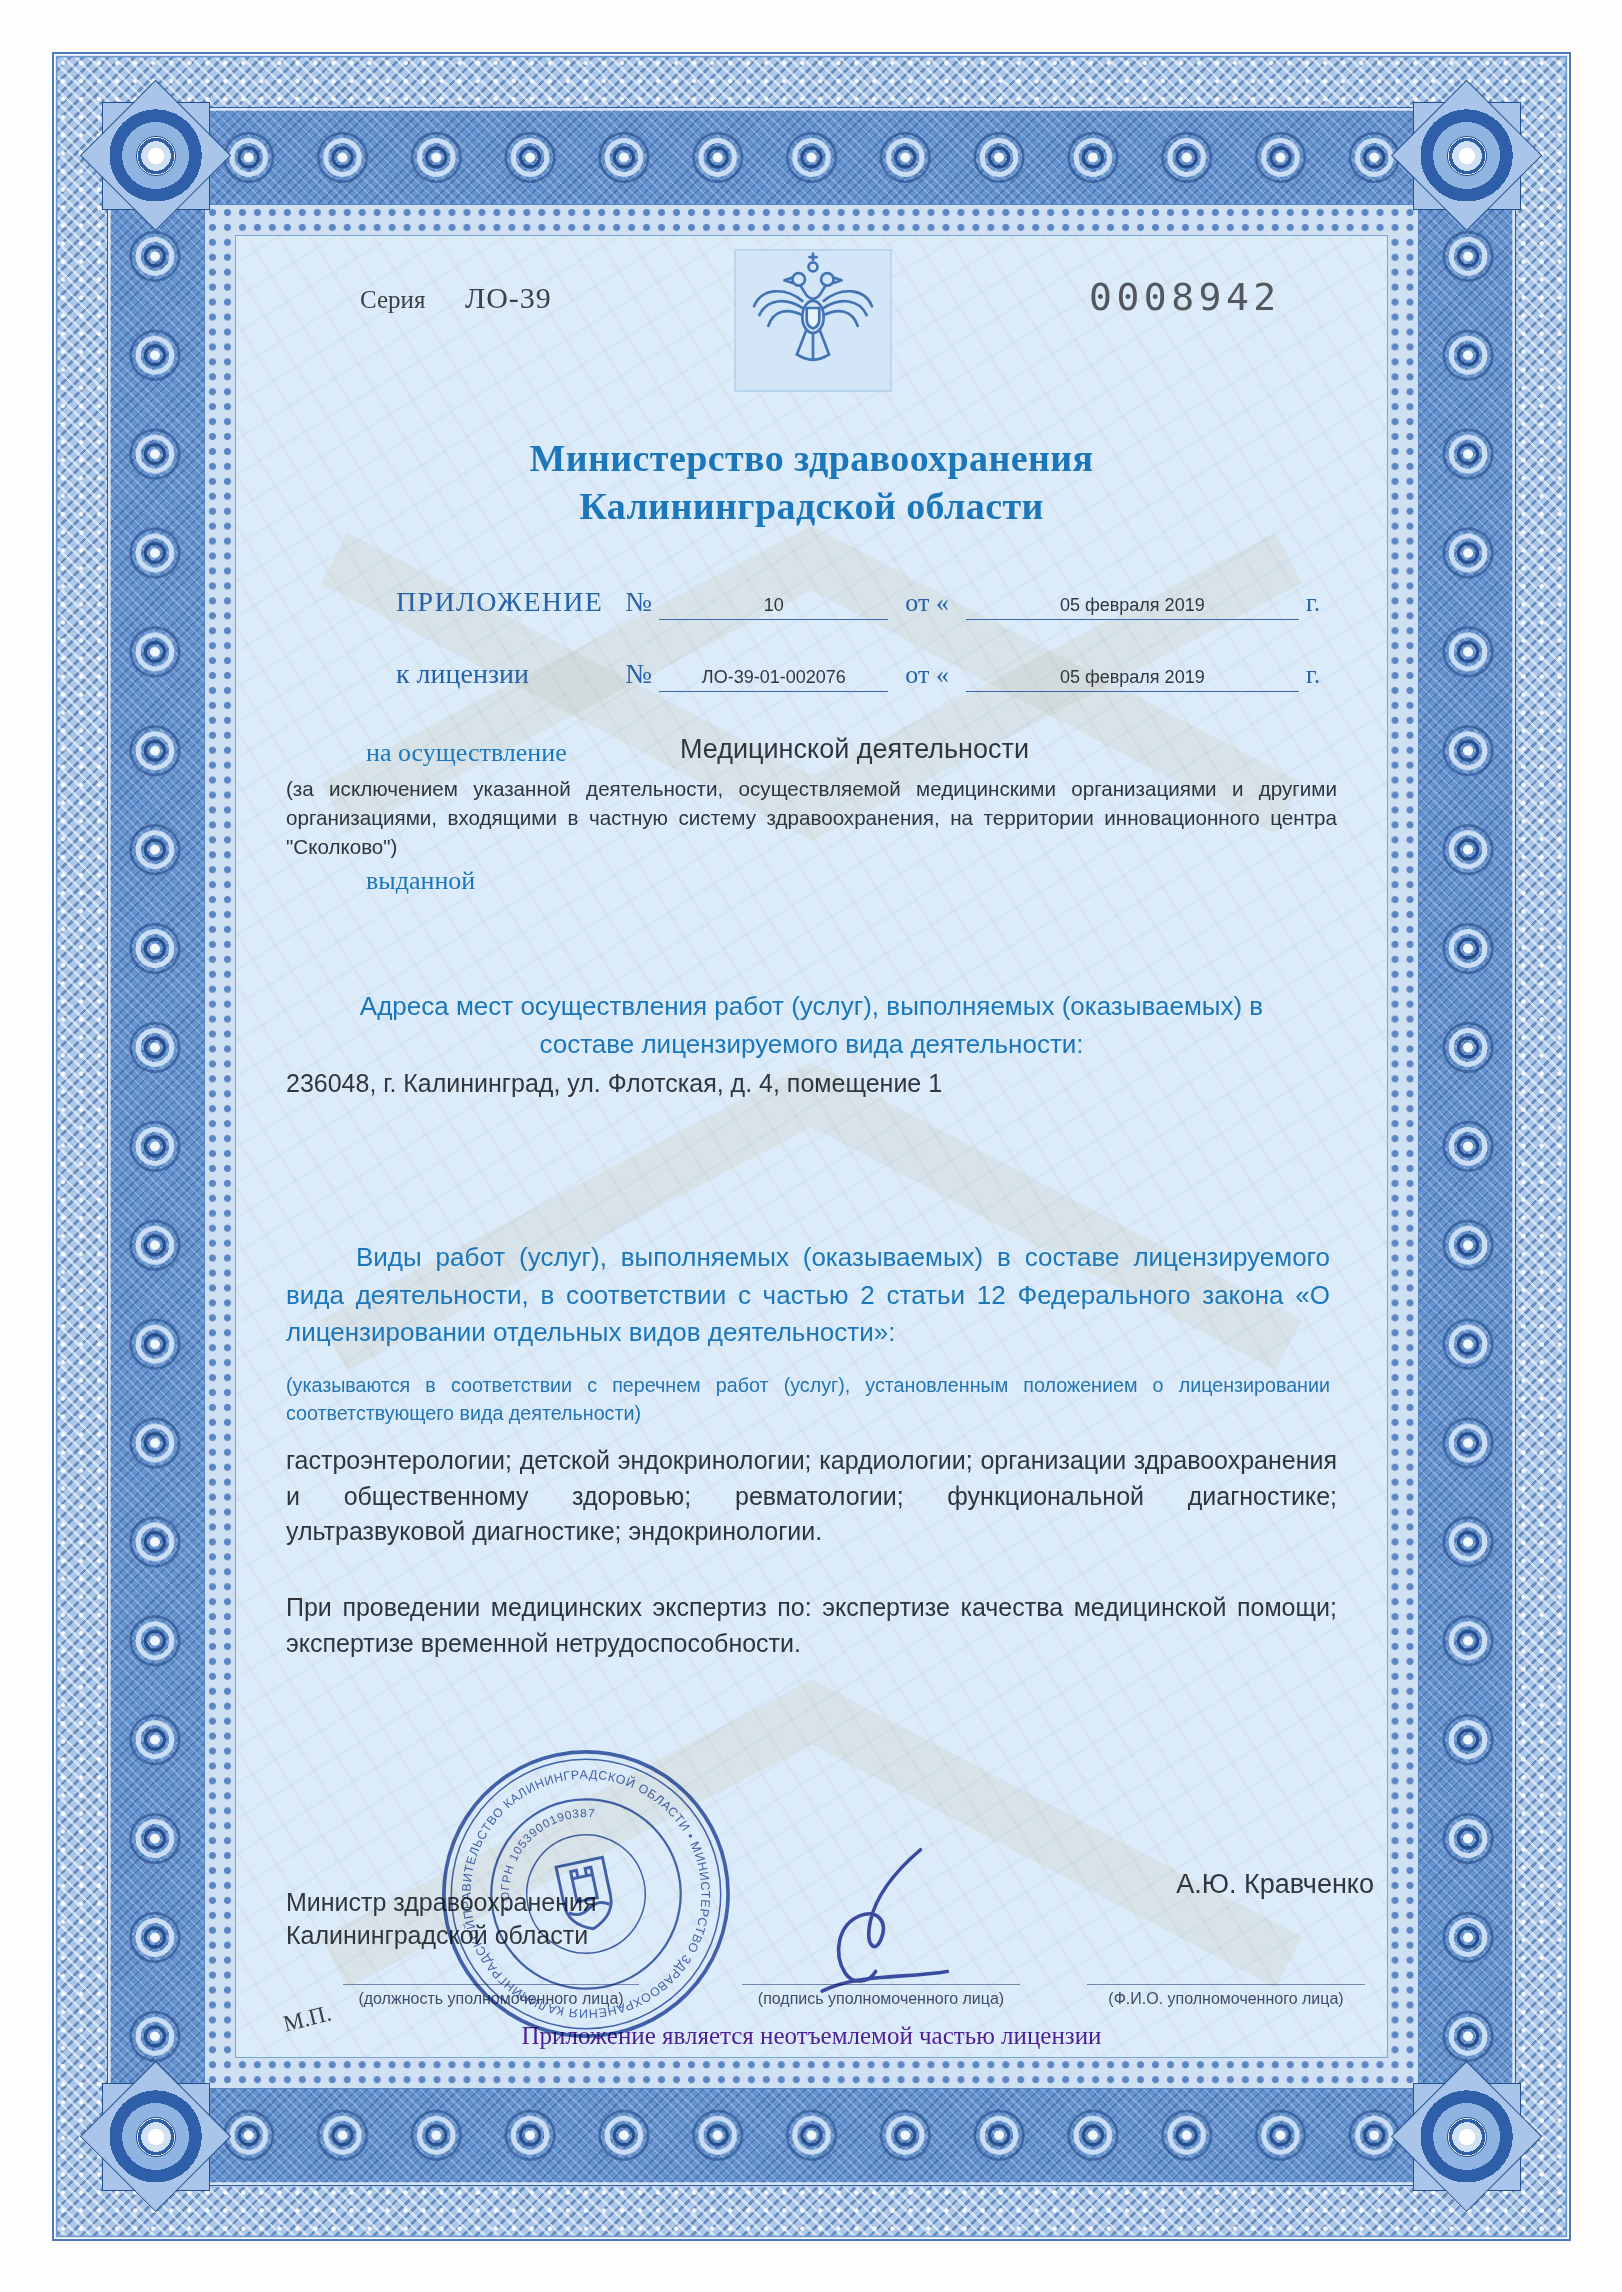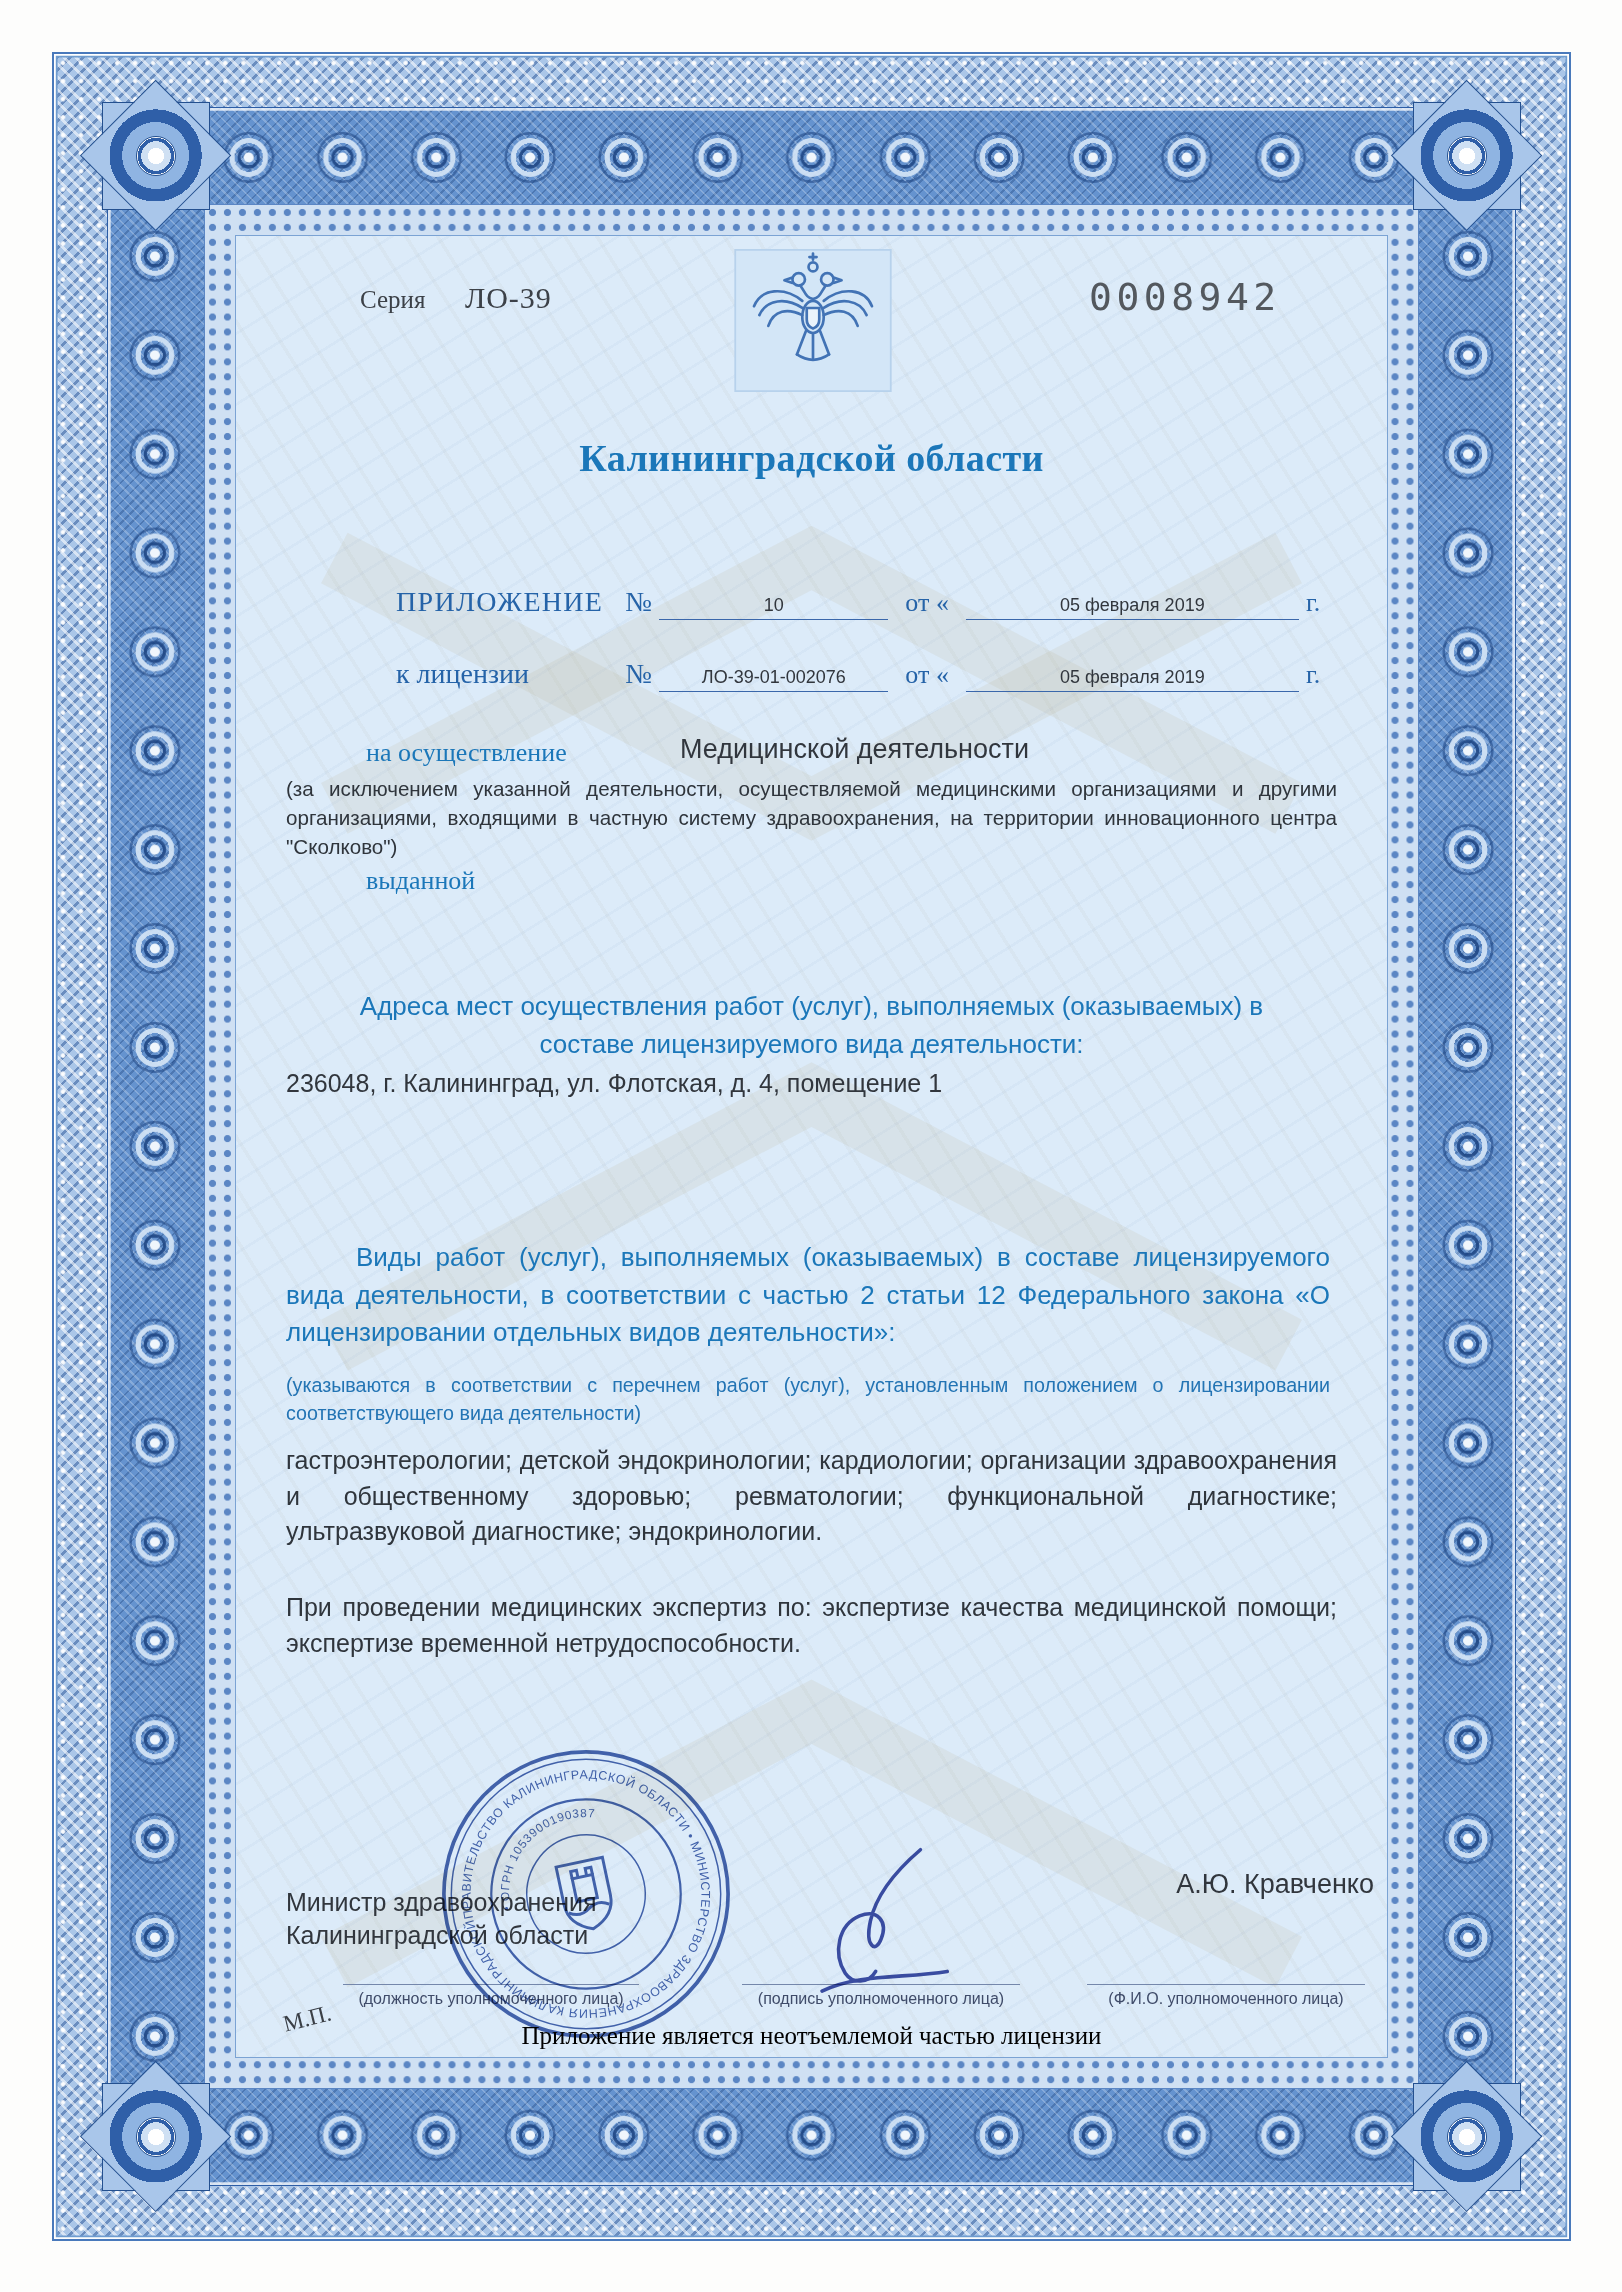--- a/index.html
+++ b/index.html
@@ -100,21 +100,21 @@
              line-height:1.42;text-align:justify;}
 
   .minister{position:absolute;left:50px;top:1650px;color:#31363d;font-size:25px;line-height:1.32;}
   .sig-name{position:absolute;left:842px;top:1633px;width:296px;text-align:right;color:#31363d;font-size:27px;}
   .cap{position:absolute;top:1748px;border-top:0.9px solid #7487ab;text-align:center;
        font-size:16px;color:#3f4b69;padding-top:4.5px;}
   .cap1{left:107px;width:296px}.cap2{left:506px;width:278px}.cap3{left:851px;width:278px}
   .mp{position:absolute;left:47px;top:1770px;color:#3a3f46;font-family:"Liberation Serif",serif;
       font-size:23px;transform:rotate(-14deg);}
   .footer-line{position:absolute;left:0;right:0;top:1786px;text-align:center;
-      color:#000000;font-family:"Liberation Serif",serif;font-size:25px;}
+      color:#4c1d95;font-family:"Liberation Serif",serif;font-size:25px;}
 
   .stamp{position:absolute;left:202px;top:1510px;width:296px;height:296px;
          transform:rotate(-12deg);opacity:.85;mix-blend-mode:multiply;}
   .signature{position:absolute;left:534px;top:1603px;width:206px;height:170px;
          opacity:.9;mix-blend-mode:multiply;}
 </style>
 </head>
 <body>
 
 <div class="page">
@@ -178,20 +178,21 @@
         <path d="M100 74 C116 66 132 68 138 86"></path>
         <path d="M80 92 L70 118 M88 95 L88 122 M96 92 L106 118"></path>
         <path d="M70 118 Q88 130 106 118"></path>
         <path d="M81 66 h14 v13 q0 8 -7 10 q-7 -2 -7 -10 z" fill="#eaf3fb"></path>
       </g>
     </svg>
 
     <div class="serial">0008942</div>
 
     <div class="title">
+      <div>Министерство здравоохранения</div>
       <div>Калининградской области</div>
     </div>
 
     <div class="form-row row1">
       <span class="lblcell">
         <span class="l">ПРИЛОЖЕНИЕ</span>
         <span>№</span>
       </span>
       <span class="blank">
         <span class="val">10</span>

